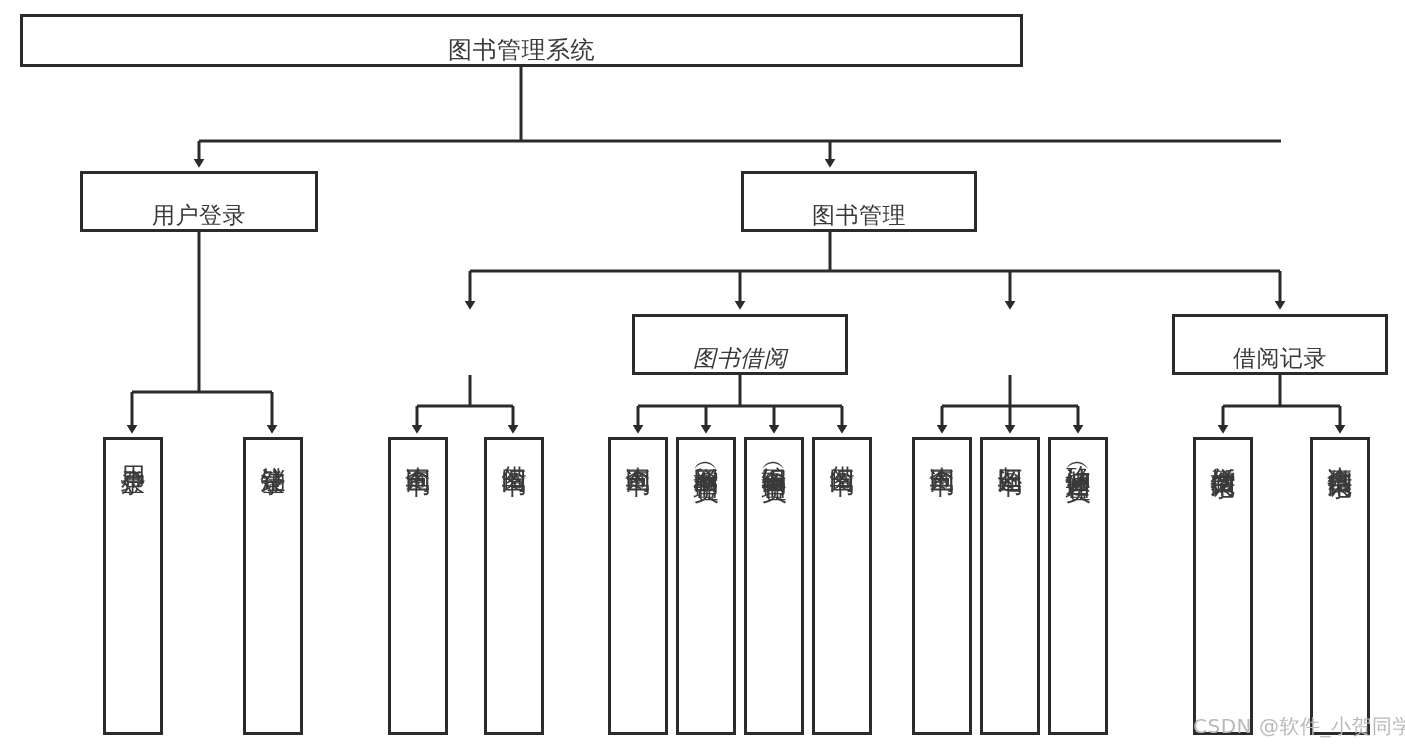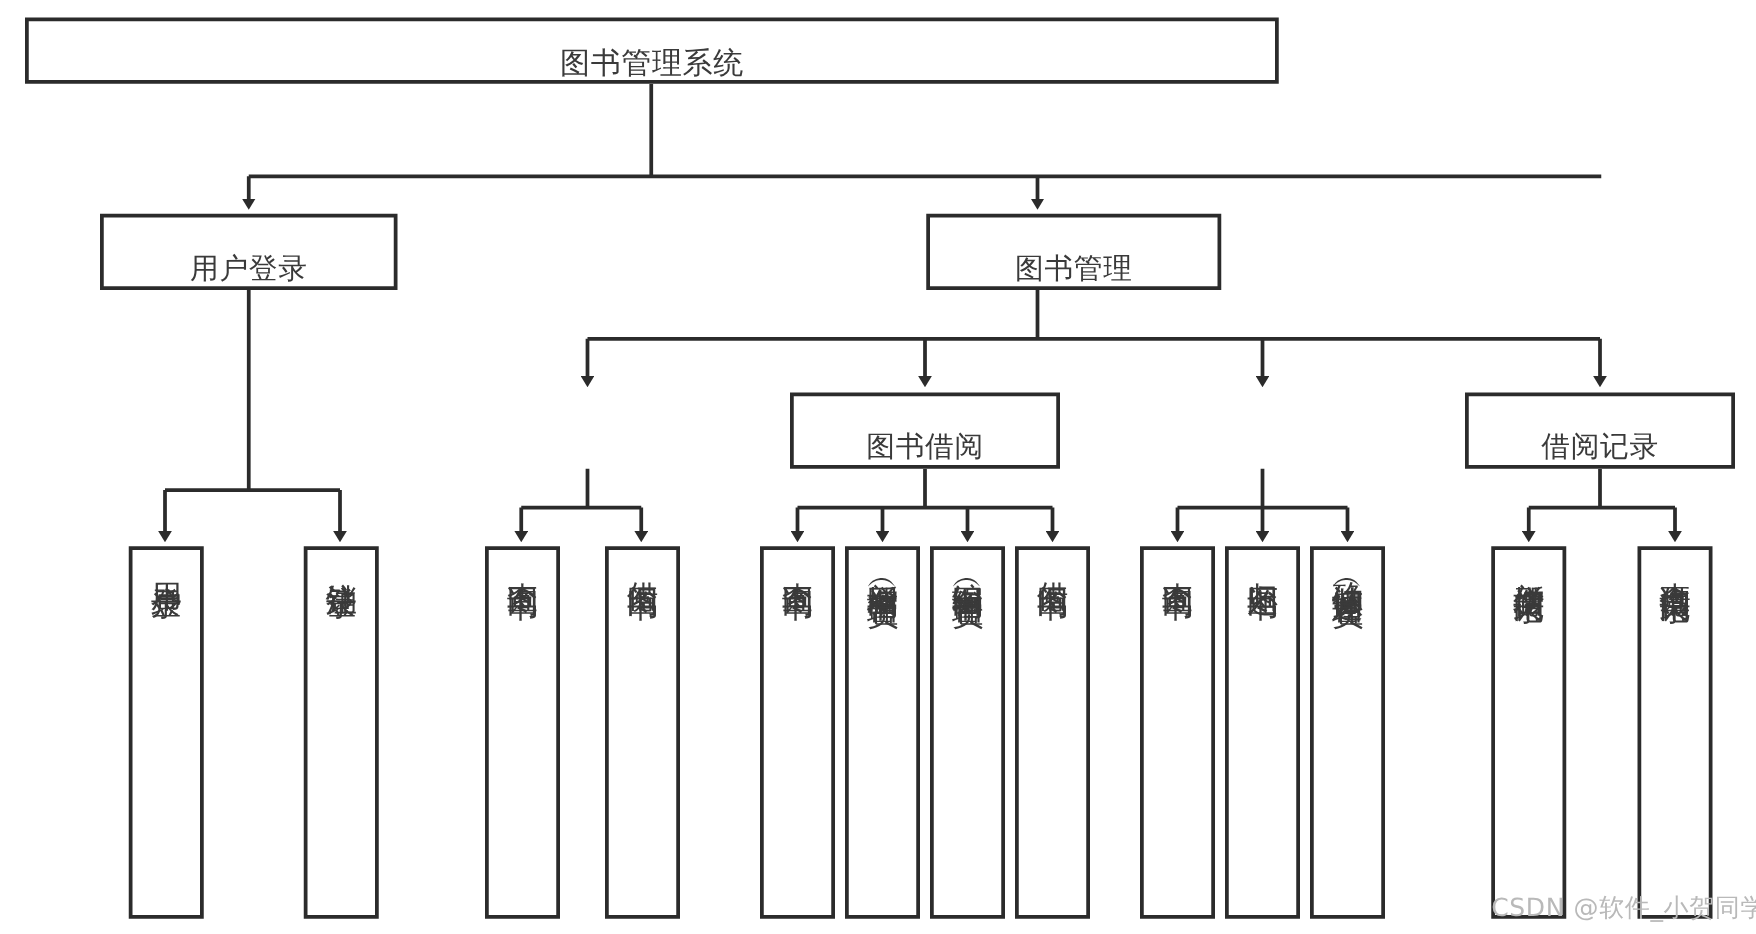--- a/index.html
+++ b/index.html
@@ -128,21 +128,21 @@
     <span class="lbl">图书管理系统</span>
   </div>
 
   <div class="node horiz" style="left:80px; top:171px; width:238px; height:61px;">
     <span class="lbl">用户登录</span>
   </div>
   <div class="node horiz" style="left:712px; top:171px; width:236px; height:61px;margin-left:29px;">
     <span class="lbl">图书管理</span>
   </div>
 
-  <div class="node horiz" style="left:632px; top:314px; width:216px; height:61px;">
+  <div class="node horiz" style="left:632px; top:314px; width:216px; height:61px;font-style:italic;">
     <span class="lbl">图书借阅</span>
   </div>
   <div class="node horiz" style="left:1172px; top:314px; width:216px; height:61px;">
     <span class="lbl">借阅记录</span>
   </div>
 
   <div class="node vert" style="left:103px; top:437px; width:60px; height:298px;">
     <span class="lbl">用户登录</span>
   </div>
   <div class="node vert" style="left:243px; top:437px; width:60px; height:298px;">

